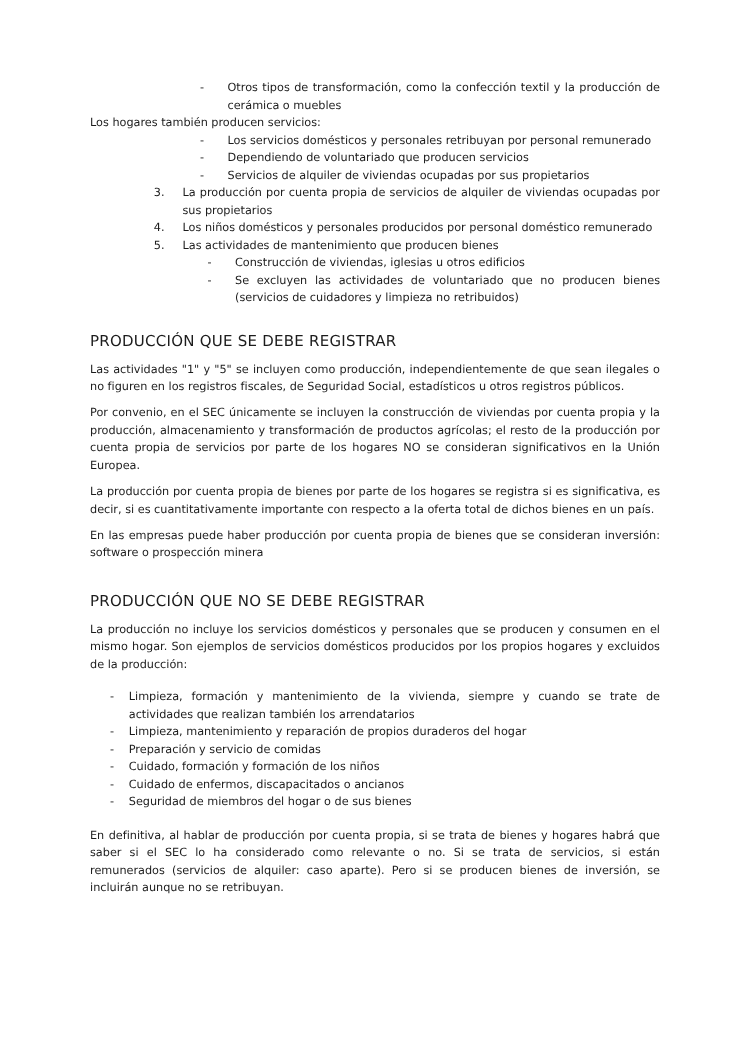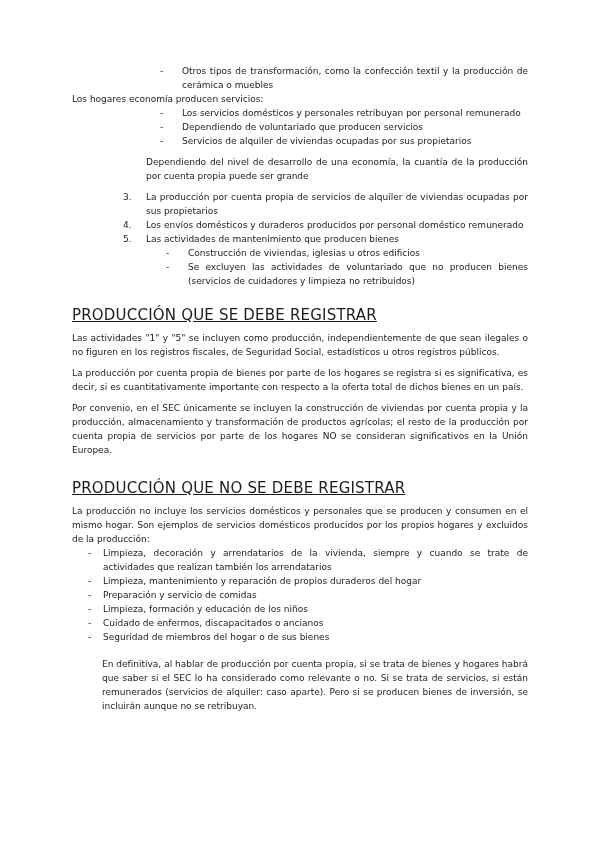--- a/index.html
+++ b/index.html
@@ -30,104 +30,103 @@
   .li-b { margin-left: 88px; }              
   .li-b .dash { width: 22px; }
   .li-c { margin-left: 94px; }              
   .li-c .dash { width: 22px; }
   .li-num { margin-left: 51px; }            
   .li-num .num { flex: 0 0 auto; width: 23px; }
   .li-s2 { margin-left: 16px; }             
   .li-s2 .dash { width: 15px; }
   .gap-sm { margin-top: 7px; }
   .section-heading {
-    font-size: 15px;
+    font-size: 12px;
     font-weight: normal;
-    text-decoration: underline;
     letter-spacing: 0.2px;
     margin: 20px 0 9px 0;
   }
   .section-heading.second { margin-top: 24px; }
-  .closing { margin-top: 13px; margin-left: 30px; }
+  .closing { margin-top: 13px; }
 </style>
 </head>
 <body>
 
 <div class="page">
   <div class="content">
 
     <div class="li li-b">
       <span class="dash">-</span>
       <span class="li-text">Otros tipos de transformación, como la confección textil y la producción de cerámica o muebles</span>
     </div>
 
-    <p class="para plain-line indent-a" style="margin:0">Los hogares economía producen servicios:</p>
+    <p class="para plain-line indent-a" style="margin:0">Los hogares también producen servicios:</p>
 
     <div class="li li-b">
       <span class="dash">-</span>
       <span class="li-text">Los servicios domésticos y personales retribuyan por personal remunerado</span>
     </div>
     <div class="li li-b">
       <span class="dash">-</span>
       <span class="li-text">Dependiendo de voluntariado que producen servicios</span>
     </div>
     <div class="li li-b">
       <span class="dash">-</span>
       <span class="li-text">Servicios de alquiler de viviendas ocupadas por sus propietarios</span>
     </div>
 
-    <p class="para indent-a gap-sm">Dependiendo del nivel de desarrollo de una economía, la cuantía de la producción por cuenta propia puede ser grande</p>
 
     <div class="li li-num">
       <span class="num">3.</span>
       <span class="li-text">La producción por cuenta propia de servicios de alquiler de viviendas ocupadas por sus propietarios</span>
     </div>
     <div class="li li-num">
       <span class="num">4.</span>
-      <span class="li-text">Los envíos domésticos y duraderos producidos por personal doméstico remunerado</span>
+      <span class="li-text">Los niños domésticos y personales producidos por personal doméstico remunerado</span>
     </div>
     <div class="li li-num">
       <span class="num">5.</span>
       <span class="li-text">Las actividades de mantenimiento que producen bienes</span>
     </div>
 
     <div class="li li-c">
       <span class="dash">-</span>
       <span class="li-text">Construcción de viviendas, iglesias u otros edificios</span>
     </div>
     <div class="li li-c">
       <span class="dash">-</span>
       <span class="li-text">Se excluyen las actividades de voluntariado que no producen bienes (servicios de cuidadores y limpieza no retribuidos)</span>
     </div>
 
     <h2 class="section-heading">PRODUCCIÓN QUE SE DEBE REGISTRAR</h2>
 
     <p class="para">Las actividades "1" y "5" se incluyen como producción, independientemente de que sean ilegales o no figuren en los registros fiscales, de Seguridad Social, estadísticos u otros registros públicos.</p>
+    <p class="para">Por convenio, en el SEC únicamente se incluyen la construcción de viviendas por cuenta propia y la producción, almacenamiento y transformación de productos agrícolas; el resto de la producción por cuenta propia de servicios por parte de los hogares NO se consideran significativos en la Unión Europea.</p>
     <p class="para">La producción por cuenta propia de bienes por parte de los hogares se registra si es significativa, es decir, si es cuantitativamente importante con respecto a la oferta total de dichos bienes en un país.</p>
-    <p class="para">Por convenio, en el SEC únicamente se incluyen la construcción de viviendas por cuenta propia y la producción, almacenamiento y transformación de productos agrícolas; el resto de la producción por cuenta propia de servicios por parte de los hogares NO se consideran significativos en la Unión Europea.</p>
+    <p class="para">En las empresas puede haber producción por cuenta propia de bienes que se consideran inversión: software o prospección minera</p>
 
     <h2 class="section-heading second">PRODUCCIÓN QUE NO SE DEBE REGISTRAR</h2>
 
-    <p class="para" style="margin-bottom:0">La producción no incluye los servicios domésticos y personales que se producen y consumen en el mismo hogar. Son ejemplos de servicios domésticos producidos por los propios hogares y excluidos de la producción:</p>
+    <p class="para" style="margin-bottom:12px">La producción no incluye los servicios domésticos y personales que se producen y consumen en el mismo hogar. Son ejemplos de servicios domésticos producidos por los propios hogares y excluidos de la producción:</p>
 
     <div class="li li-s2">
       <span class="dash">-</span>
-      <span class="li-text">Limpieza, decoración y arrendatarios de la vivienda, siempre y cuando se trate de actividades que realizan también los arrendatarios</span>
+      <span class="li-text">Limpieza, formación y mantenimiento de la vivienda, siempre y cuando se trate de actividades que realizan también los arrendatarios</span>
     </div>
     <div class="li li-s2">
       <span class="dash">-</span>
       <span class="li-text">Limpieza, mantenimiento y reparación de propios duraderos del hogar</span>
     </div>
     <div class="li li-s2">
       <span class="dash">-</span>
       <span class="li-text">Preparación y servicio de comidas</span>
     </div>
     <div class="li li-s2">
       <span class="dash">-</span>
-      <span class="li-text">Limpieza, formación y educación de los niños</span>
+      <span class="li-text">Cuidado, formación y formación de los niños</span>
     </div>
     <div class="li li-s2">
       <span class="dash">-</span>
       <span class="li-text">Cuidado de enfermos, discapacitados o ancianos</span>
     </div>
     <div class="li li-s2">
       <span class="dash">-</span>
       <span class="li-text">Seguridad de miembros del hogar o de sus bienes</span>
     </div>
 

